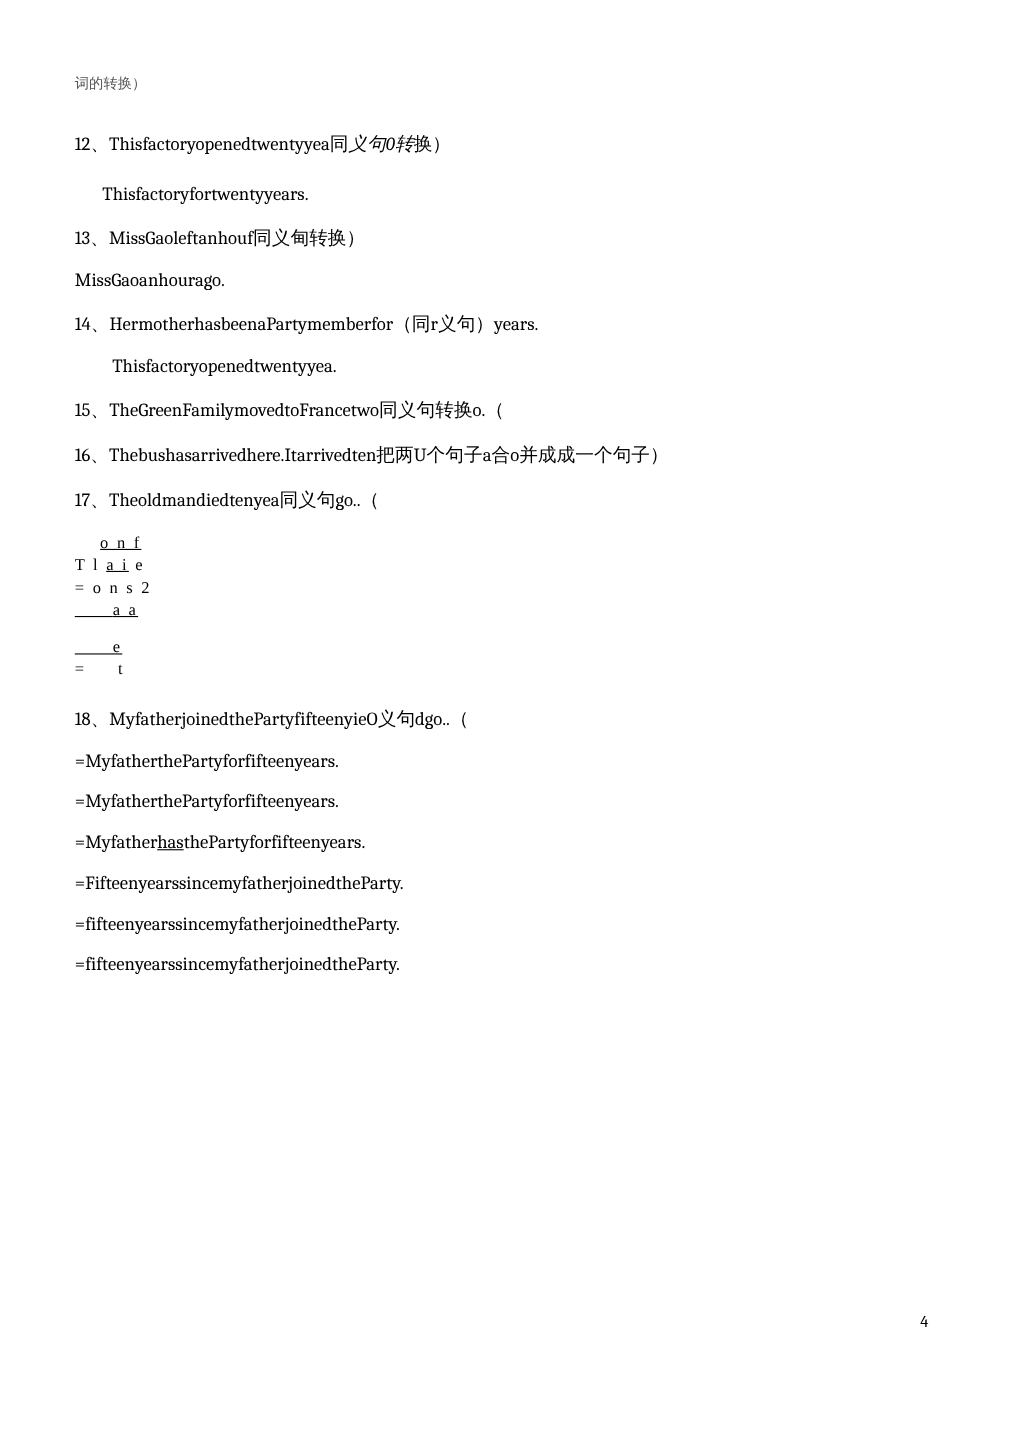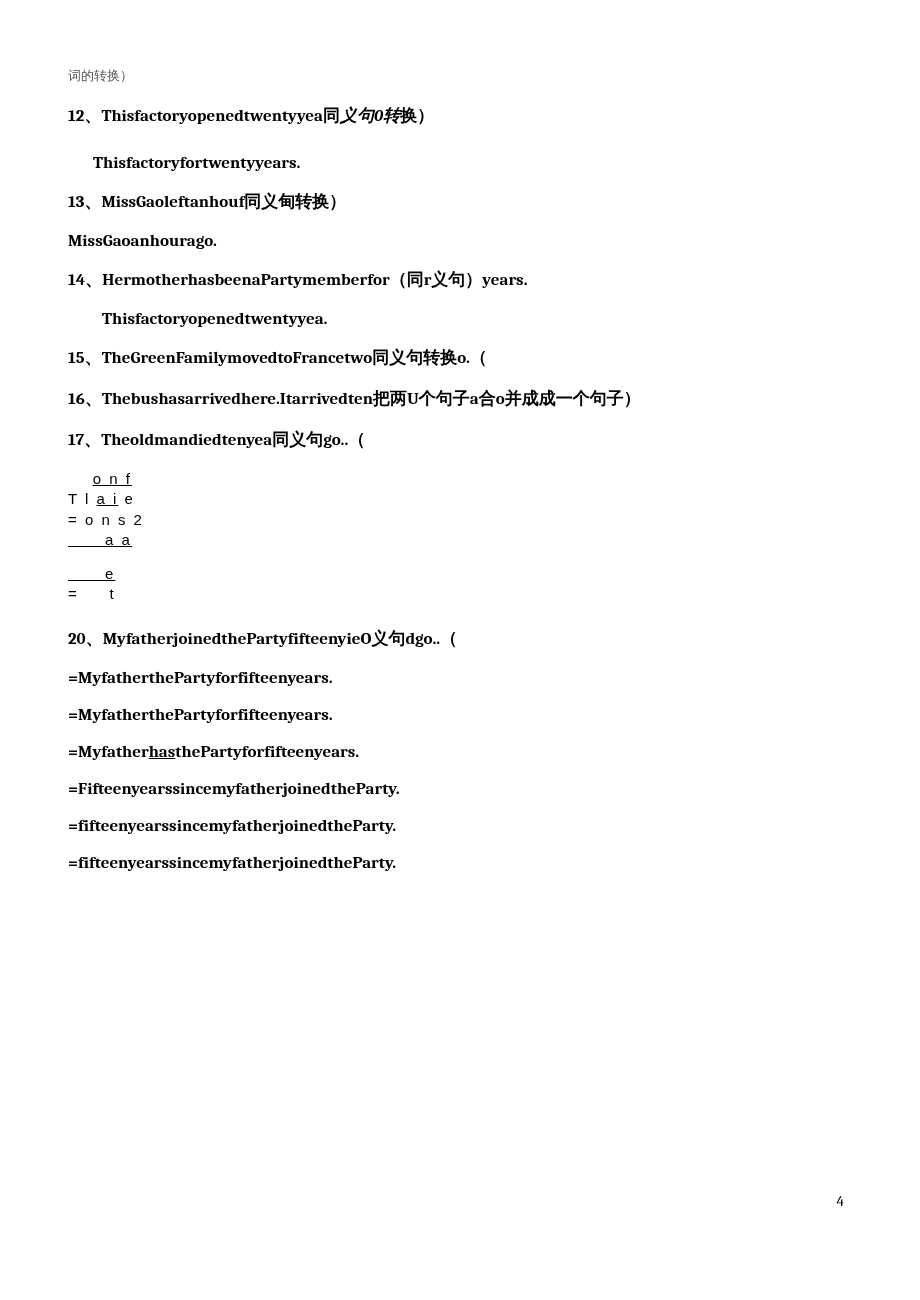--- a/index.html
+++ b/index.html
@@ -12,32 +12,31 @@
     height: 1300px;
     position: relative;
     font-family: "SimSun", "宋体", serif;
     color: #000;
     box-sizing: border-box;
     padding: 67px 68px 0 68px;
   }
   .small {
     font-size: 13px;
     color: #555;
-    margin-bottom: 19px;
+    margin-bottom: 34px;
   }
   .line {
     font-size: 17px;
     margin-bottom: 18px;
     font-family: Cambria, "Times New Roman", "SimSun", serif;
-    font-weight: bold;
   }
   .indent1 { padding-left: 25px; margin-top: 26px; }
   .indent2 { padding-left: 34px; }
   .block17 {
-    font-family: Liberation Sans, sans-serif;
+    font-family: Liberation Serif, serif;
     font-size: 15px;
     line-height: 1.35;
     margin-bottom: 22px;
     letter-spacing: 2px;
   }
   .u { text-decoration: underline; }
   .gap { height: 14px; }
   .pagenum {
     position: absolute;
     bottom: 90px;
@@ -74,21 +73,21 @@
   <div class="block17">
     <div><span style="white-space:pre">    </span><span class="u">o n f</span></div>
     <div><span style="white-space:pre">T l </span><span class="u">a i</span><span> e</span></div>
     <div style="white-space:pre">= o n s 2</div>
     <div><span class="u" style="white-space:pre"><span style="white-space:pre">      </span><span>a a</span></span></div>
     <div class="gap"></div>
     <div><span class="u" style="white-space:pre">      e</span></div>
     <div style="white-space:pre">=     t</div>
   </div>
 
-  <div class="line">20、MyfatherjoinedthePartyfifteenyieO义句dgo..（</div>
+  <div class="line">18、MyfatherjoinedthePartyfifteenyieO义句dgo..（</div>
   <div class="line">=MyfatherthePartyforfifteenyears.</div>
   <div class="line">=MyfatherthePartyforfifteenyears.</div>
   <div class="line">
     <span>=Myfather</span><span class="u">has</span><span>thePartyforfifteenyears.</span>
   </div>
   <div class="line">=FifteenyearssincemyfatherjoinedtheParty.</div>
   <div class="line">=fifteenyearssincemyfatherjoinedtheParty.</div>
   <div class="line">=fifteenyearssincemyfatherjoinedtheParty.</div>
 
   <div class="pagenum">4</div>

